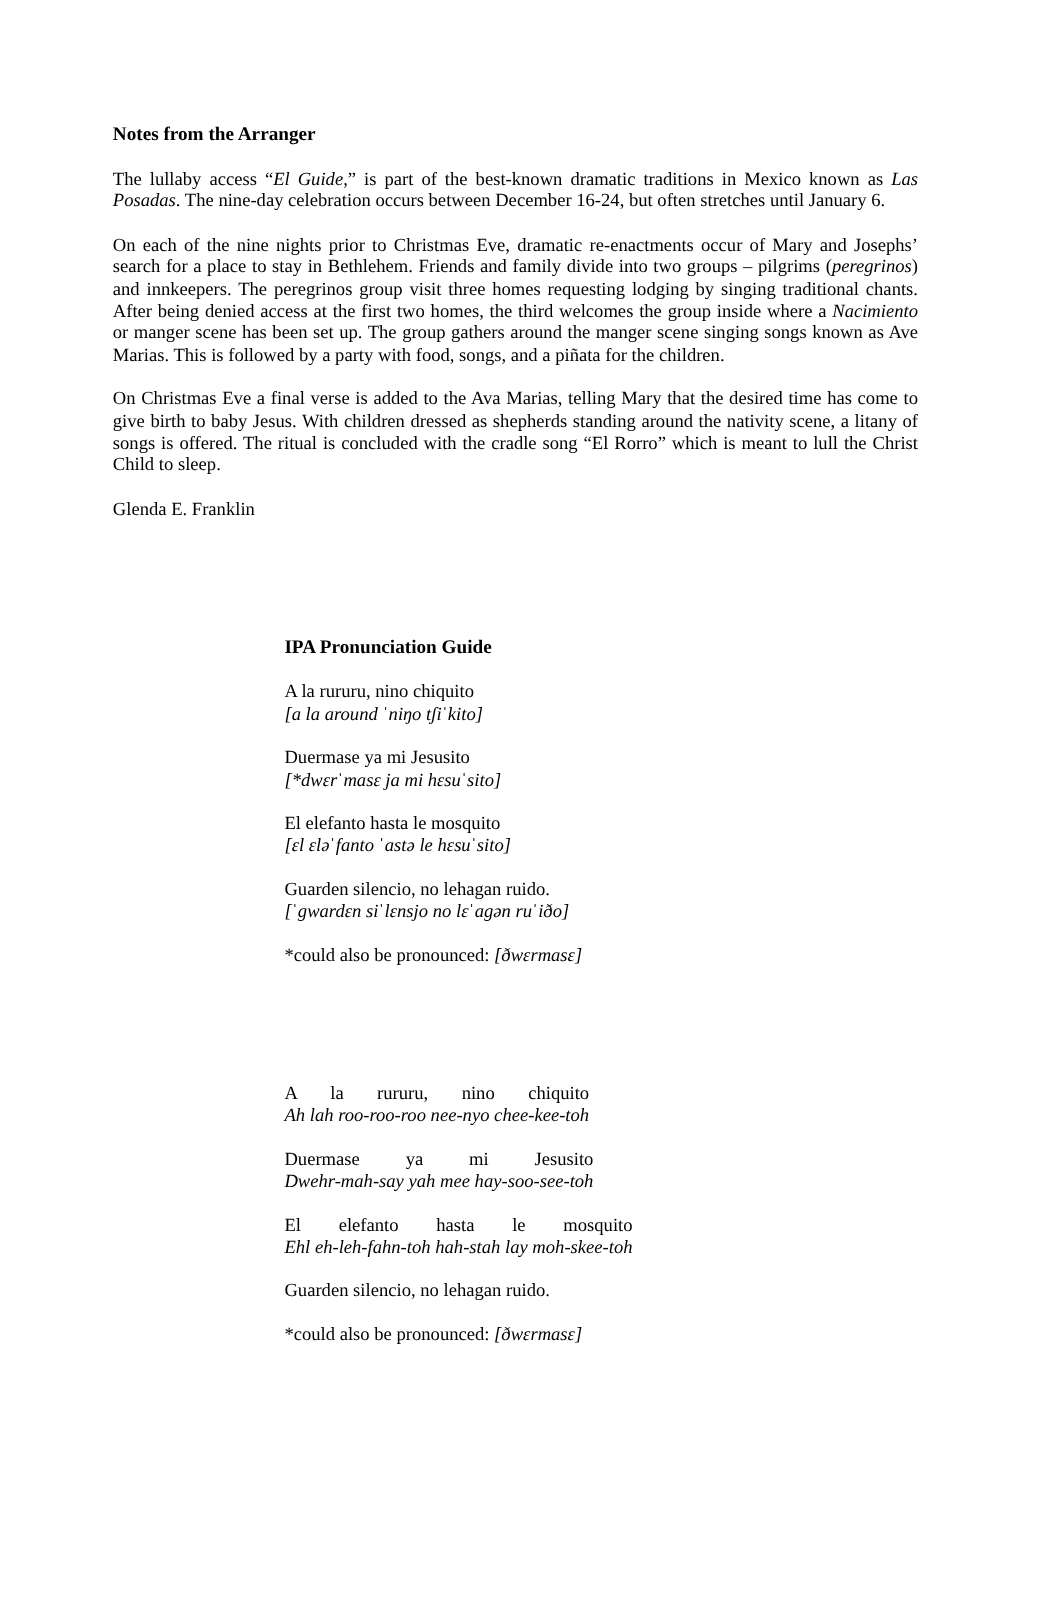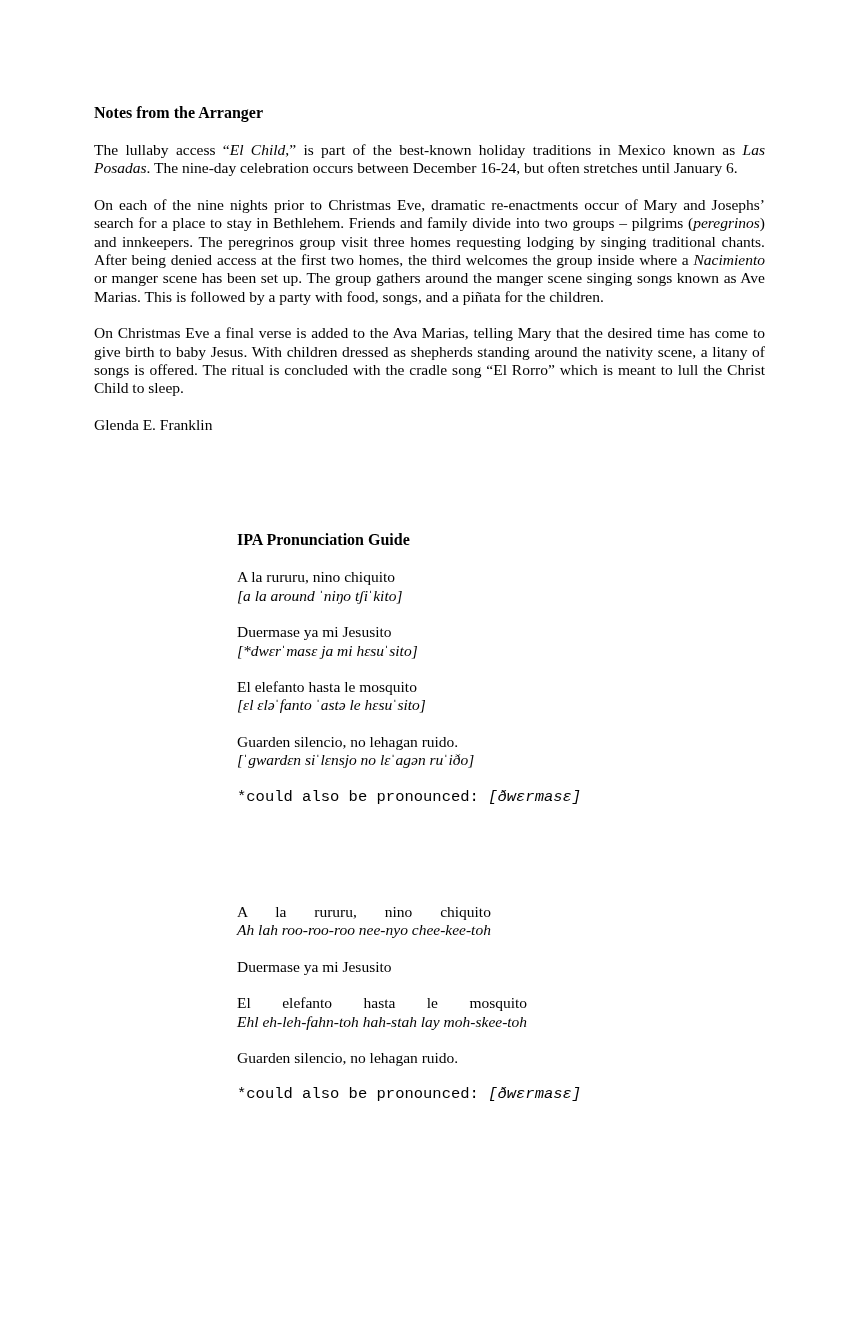--- a/index.html
+++ b/index.html
@@ -36,31 +36,31 @@
   .guide { margin-left: 143px; }
   .guide-ipa { margin-top: 96px; }
   .guide-phonetic { margin-top: 97px; }
   .pair { display: table; margin: 16px 0 18px 0; }
   .pair .es-line { white-space: pre-wrap; }
   .guide-phonetic .pair .es-line {
     text-align: justify;
     text-align-last: justify;
   }
   .pair .pron-line { font-style: italic; white-space: pre-wrap; }
-  .footnote { margin-top: 17px; font-family: Liberation Mono, monospace; }
+  .footnote { margin-top: 17px; }
 </style>
 </head>
 <body>
 
 <div class="page">
 
   <div>
     <h1 class="doc-heading">Notes from the Arranger</h1>
 
-    <p class="body-para"><span>The lullaby access “</span><span class="it">El Child</span><span>,” is part of the best-known holiday traditions in Mexico known as </span><span class="it">Las Posadas</span><span>. The nine-day celebration occurs between December 16-24, but often stretches until January 6.</span></p>
+    <p class="body-para"><span>The lullaby access “</span><span class="it">El Guide</span><span>,” is part of the best-known dramatic traditions in Mexico known as </span><span class="it">Las Posadas</span><span>. The nine-day celebration occurs between December 16-24, but often stretches until January 6.</span></p>
     <p class="body-para"><span>On each of the nine nights prior to Christmas Eve, dramatic re-enactments occur of Mary and Josephs’ search for a place to stay in Bethlehem. Friends and family divide into two groups – pilgrims (</span><span class="it">peregrinos</span><span>) and innkeepers. The peregrinos group visit three homes requesting lodging by singing traditional chants. After being denied access at the first two homes, the third welcomes the group inside where a </span><span class="it">Nacimiento</span><span> or manger scene has been set up. The group gathers around the manger scene singing songs known as Ave Marias. This is followed by a party with food, songs, and a piñata for the children.</span></p>
     <p class="body-para"><span>On Christmas Eve a final verse is added to the Ava Marias, telling Mary that the desired time has come to give birth to baby Jesus. With children dressed as shepherds standing around the nativity scene, a litany of songs is offered. The ritual is concluded with the cradle song “El Rorro” which is meant to lull the Christ Child to sleep.</span></p>
 
     <p class="signature">Glenda E. Franklin</p>
   </div>
 
   <div class="guide guide-ipa">
     <h2 class="guide-title">IPA Pronunciation Guide</h2>
 
     <div class="pair">
@@ -84,20 +84,21 @@
   </div>
 
   <div class="guide guide-phonetic">
 
     <div class="pair">
       <div class="es-line">A la rururu, nino chiquito</div>
       <div class="pron-line">Ah lah roo-roo-roo nee-nyo chee-kee-toh</div>
     </div>
     <div class="pair">
       <div class="es-line">Duermase ya mi Jesusito</div>
+      <div class="pron-line">Dwehr-mah-say yah mee hay-soo-see-toh</div>
     </div>
     <div class="pair">
       <div class="es-line">El elefanto hasta le mosquito</div>
       <div class="pron-line">Ehl eh-leh-fahn-toh hah-stah lay moh-skee-toh</div>
     </div>
     <div class="pair">
       <div class="es-line">Guarden silencio, no lehagan ruido.</div>
     </div>
 
     <div class="footnote"><span>*could also be pronounced: </span><span class="it">[ðwɛrmasɛ]</span></div>

